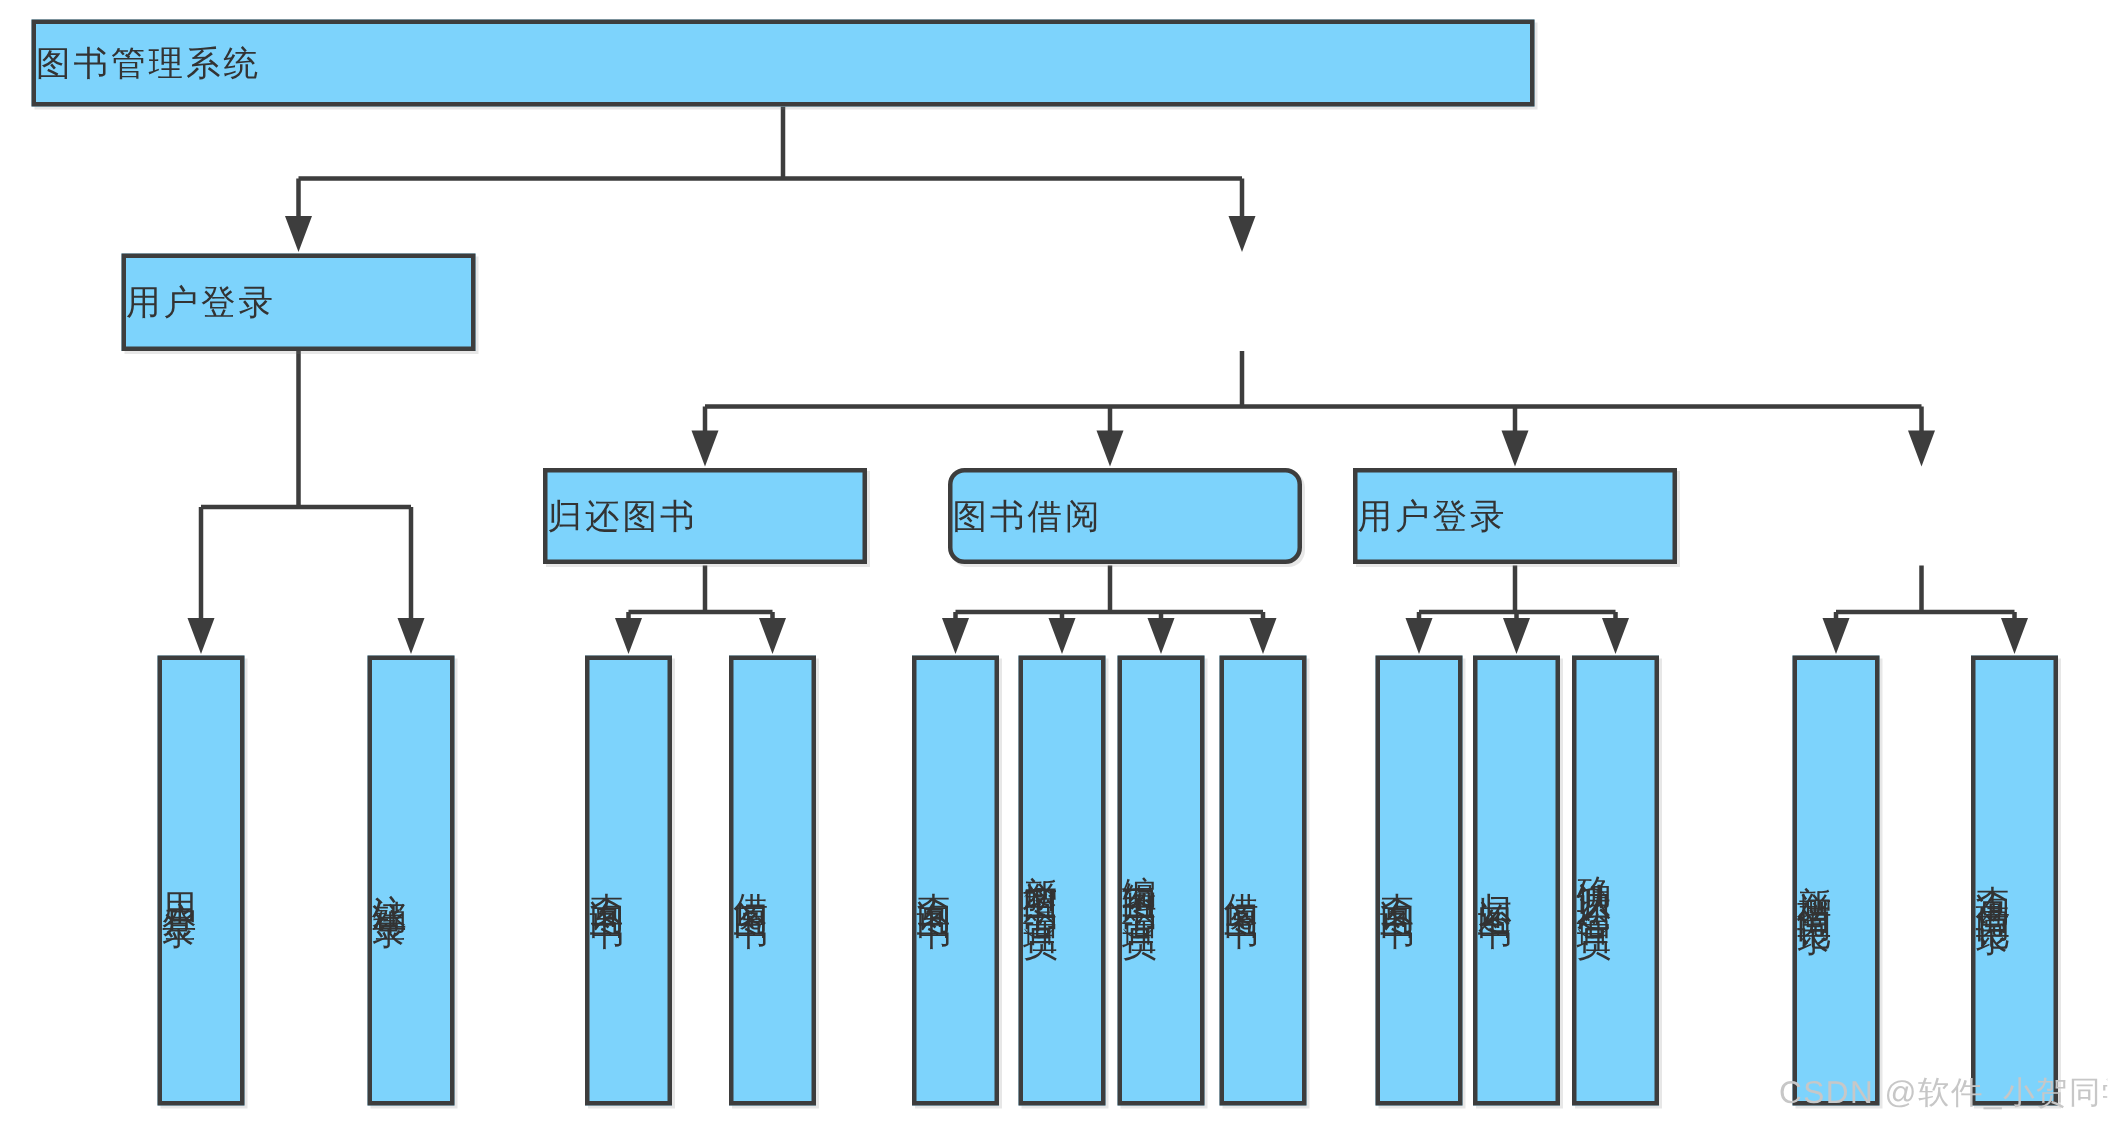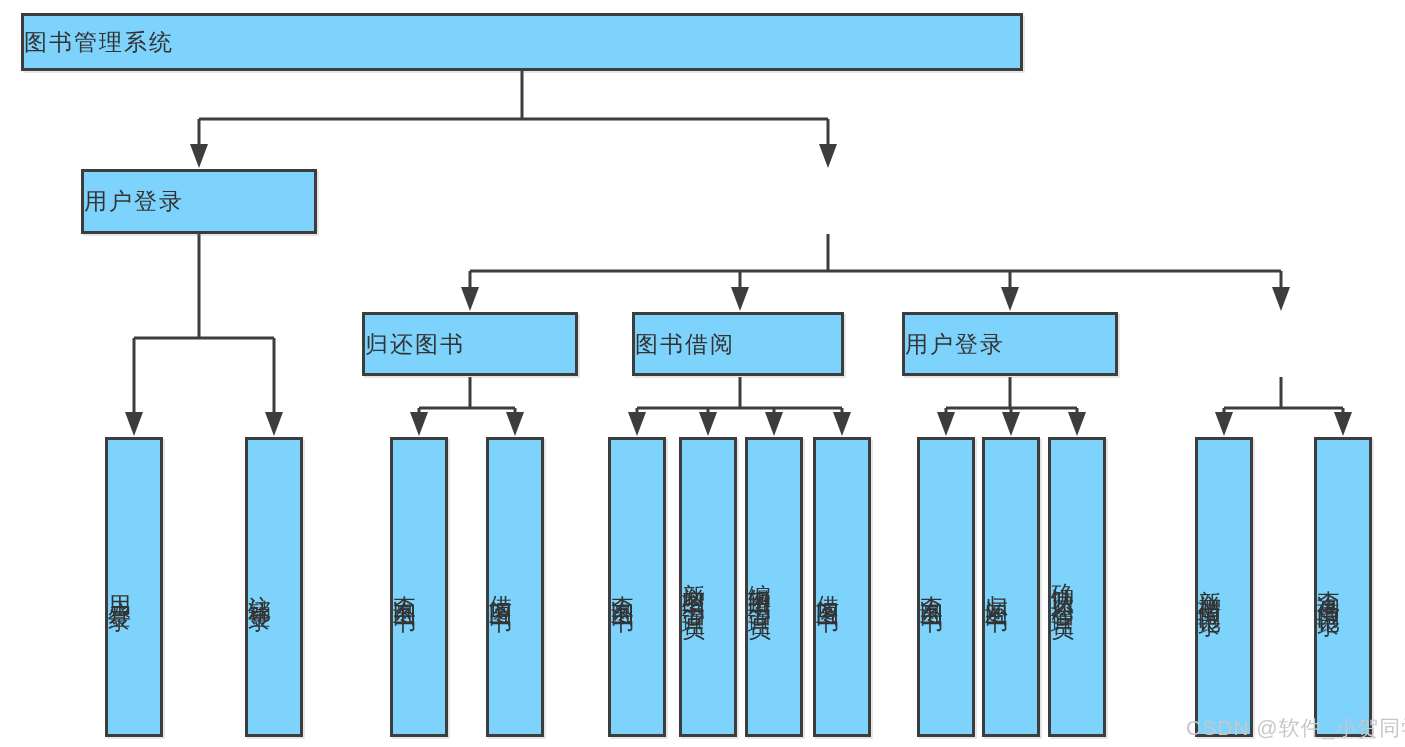--- a/index.html
+++ b/index.html
@@ -45,21 +45,21 @@
     letter-spacing: 5px;
     line-height: 1;
   }
   
   .n-root   { left: 21px;  top: 13px;  width: 1002px; height: 58px; }
   
   .n-login  { left: 81px;  top: 169px; width: 236px;  height: 65px; }
   .n-mgmt   { left: 711px; top: 169px; width: 234px;  height: 65px; }
   
   .n-g0 { left: 362px;  top: 312px; width: 216px; height: 64px; }
-  .n-g1 { left: 632px;  top: 312px; width: 212px; height: 64px; }
+  .n-g1 { left: 632px;  top: 312px; width: 236px; height: 64px; border-radius: 11px; }
   .n-g2 { left: 902px;  top: 312px; width: 216px; height: 64px; }
   .n-g3 { left: 1173px; top: 312px; width: 216px; height: 64px; }
   
   .v-node { top: 437px; width: 58px; height: 300px; }
   .n-l0  { left: 105px; }
   .n-l1  { left: 245px; }
   .n-l2  { left: 390px; }
   .n-l3  { left: 486px; }
   .n-l4  { left: 608px; }
   .n-l5  { left: 679px; }

